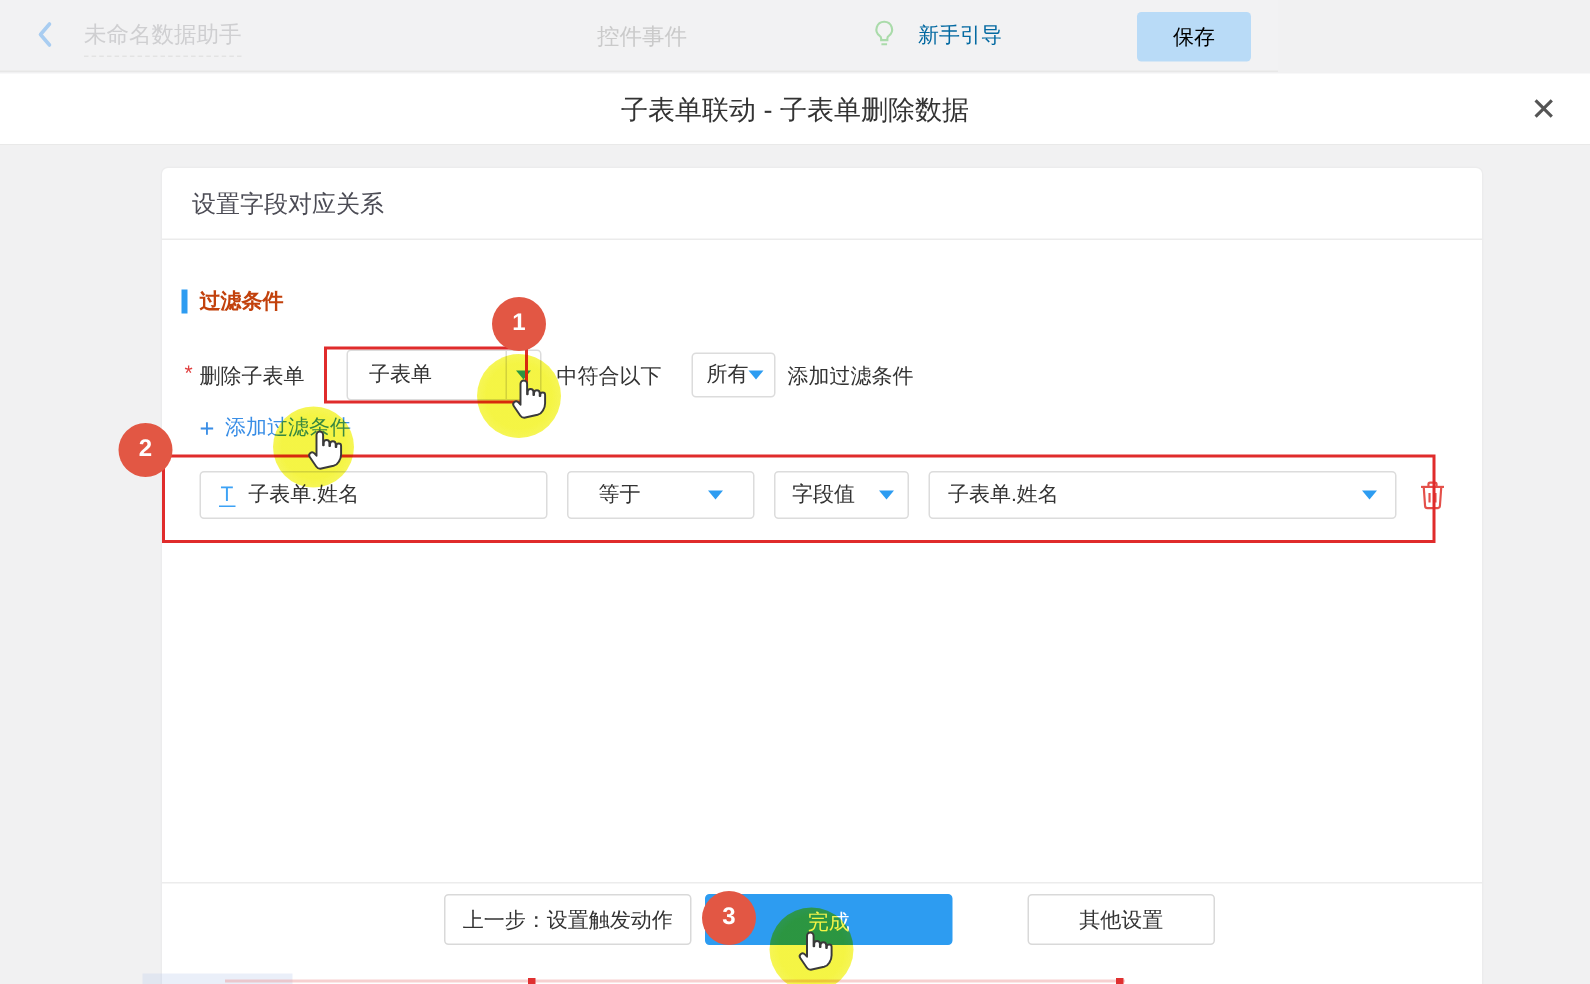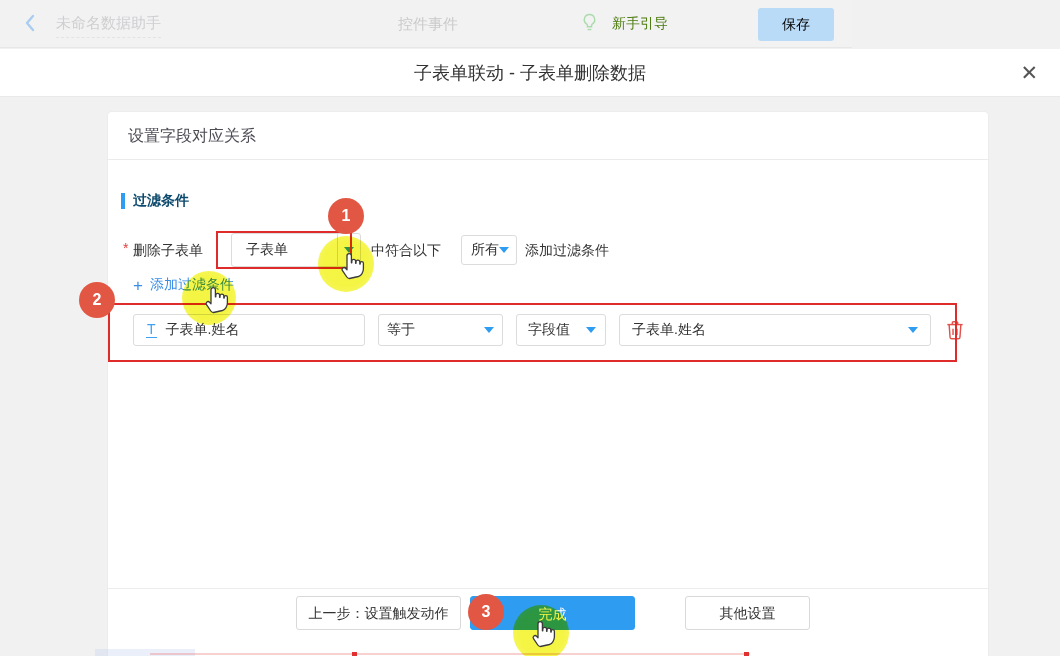--- a/index.html
+++ b/index.html
@@ -8,40 +8,40 @@
 
   
   .topbar{position:absolute;left:0;top:0;width:852px;height:48px;background:#f2f2f3;
           border-bottom:1px solid #e7e7e7;}
   .back-btn{position:absolute;left:24px;top:14px;display:flex;align-items:center;cursor:pointer;}
   .back-label{position:absolute;left:56px;top:14px;font-size:15px;color:#cfcfd1;
               padding-bottom:4px;border-bottom:1px dashed #e3e3e3;}
   .topbar-title{position:absolute;left:4px;right:0;top:15px;text-align:center;
                 font-size:15px;color:#cacaca;}
   .guide-btn{position:absolute;right:184px;top:13px;display:flex;align-items:center;gap:15px;
-             font-size:14px;color:#4d7c0f;}
+             font-size:14px;color:#0369a1;}
   .save-btn{position:absolute;right:18px;top:8px;width:76px;height:33px;background:#b9dbf7;
             color:#000000;font-size:14px;border:none;border-radius:3px;text-align:center;
             line-height:33px;}
 
   
   .modal-header{position:absolute;left:0;top:49px;width:1060px;height:48px;background:#ffffff;
                 border-bottom:1px solid #e9e9e9;}
   .modal-title{position:absolute;left:0;right:0;top:12px;text-align:center;font-size:18px;color:#333;}
   .modal-close{position:absolute;right:16px;top:10px;font-size:21px;color:#555;cursor:pointer;
                font-weight:300;padding:2px 6px;}
 
   
   .card{position:absolute;left:95px;top:112px;width:880px;height:623px;background:#fff;
         border-radius:4px;box-shadow:0 0 0 1px rgba(0,0,0,0.02);margin-left:13px;}
   .card-header{position:absolute;left:0;top:0;width:100%;height:48px;border-bottom:1px solid #ebebeb;}
   .card-header-title{position:absolute;left:20px;top:14px;font-size:16px;color:#4c4c55;}
 
   .section-bar{position:absolute;left:13px;top:81px;width:4px;height:16px;background:#2d9cf1;}
-  .section-title{position:absolute;left:25px;top:80px;font-size:14px;font-weight:bold;color:#0c4a6e;}
+  .section-title{position:absolute;left:25px;top:80px;font-size:14px;font-weight:bold;color:#c2410c;}
 
   
   .req-mark{position:absolute;left:15px;top:128px;color:#e04040;font-size:14px;}
   .delete-label{position:absolute;left:25px;top:121px;height:34px;line-height:34px;font-size:14px;color:#333;}
   .sel{background:#fff;border:1px solid #dcdcdc;border-radius:3px;display:flex;align-items:center;
        font-size:14px;color:#333;cursor:pointer;}
   .caret{width:0;height:0;border-left:5px solid transparent;border-right:5px solid transparent;
          border-top:6px solid #2d9cf1;flex:none;}
   .subform-sel{position:absolute;left:123px;top:121px;width:130px;height:34px;}
   .subform-sel .txt{padding-left:14px;flex:1;}
@@ -55,21 +55,21 @@
   
   .add-filter{position:absolute;left:25px;top:164px;display:flex;align-items:center;gap:7px;
               font-size:14px;color:#3a8ee6;cursor:pointer;}
   .plus-glyph{font-size:17px;line-height:17px;color:#3a8ee6;}
 
   
   .cond-field{position:absolute;left:25px;top:202px;width:232px;height:32px;cursor:text;}
   .t-icon{margin-left:12px;color:#3da2f5;font-size:14px;border-bottom:1px solid #3da2f5;
           line-height:15px;padding:0 1px;}
   .cond-field .txt{padding-left:9px;}
-  .op-sel{position:absolute;left:270px;top:202px;width:125px;height:32px;padding:0 8px;
+  .op-sel{position:absolute;left:270px;top:202px;width:125px;height:32px;padding:0 20px;
           justify-content:space-between;text-align:right;}
   .vt-sel{position:absolute;left:408px;top:202px;width:90px;height:32px;padding:0 9px 0 11px;
           justify-content:space-between;}
   .val-sel{position:absolute;left:511px;top:202px;width:312px;height:32px;padding:0 12px;
            justify-content:space-between;}
   .trash-btn{position:absolute;left:838px;top:208px;width:20px;height:20px;cursor:pointer;}
 
   
   .footer-divider{position:absolute;left:0;top:476px;width:100%;border-top:1px solid #ececec;}
   .btn{position:absolute;top:484px;height:34px;background:#fff;border:1px solid #d9d9d9;

